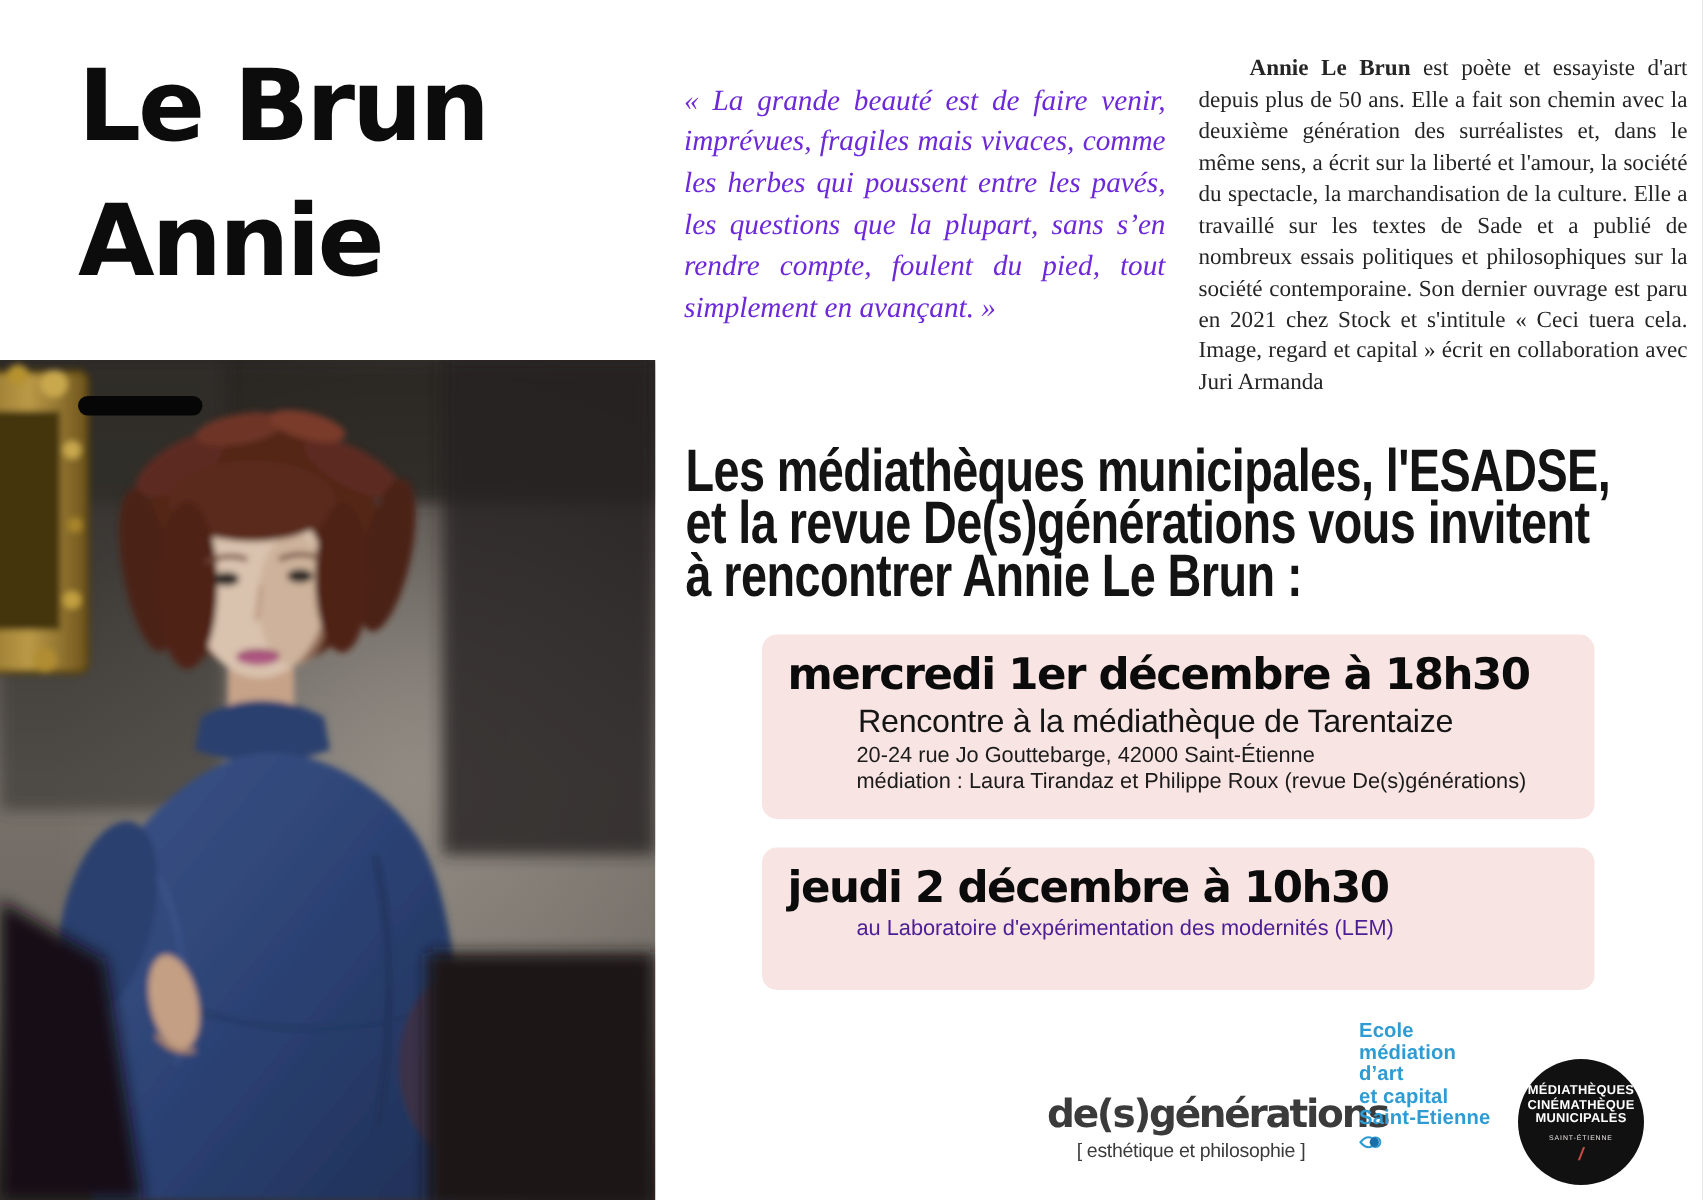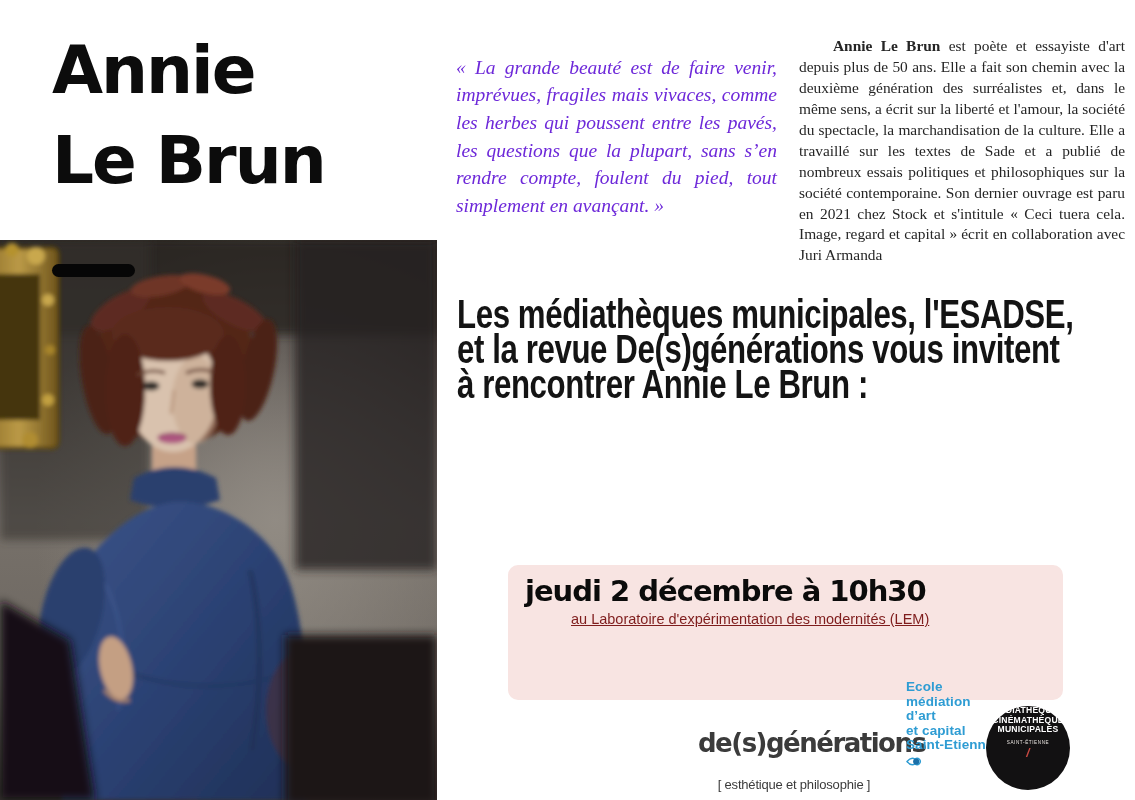--- a/index.html
+++ b/index.html
@@ -45,75 +45,75 @@
     font-size:40px;line-height:34px;color:#141414;letter-spacing:-0.5px;
     white-space:nowrap;
   }
   .invitation div{margin-bottom:1px;}
   
   .event-card{
     position:absolute;left:508px;width:555px;background:#f8e4e2;
     border-radius:10px;color:#101010;
   }
   .event-card.first{top:423px;height:123px;}
-  .event-card.second{top:565px;height:135px;}
+  .event-card.second{top:565px;height:95px;}
   .event-title{
     font-family:"DejaVu Sans",sans-serif;font-weight:bold;
     font-size:29px;letter-spacing:-1px;margin:9px 0 3px 17px;color:#0b0b0b;
   }
   .event-venue{
     font-size:21.5px;margin:0 0 2px 64px;color:#151515;letter-spacing:-0.2px;
   }
   .event-address{font-size:14.5px;margin:2px 0 1px 63px;color:#1b1b1b;}
   .event-mediation{font-size:14.5px;margin:1px 0 0 63px;color:#1b1b1b;}
-  .event-mediation2{font-size:14.5px;margin:1px 0 0 63px;color:#7f1d1d;text-decoration:underline;}
+  .event-mediation2{font-size:14.5px;margin:1px 0 0 63px;color:#4c1d95;}
   
   .logo-desgen{
     position:absolute;left:698px;top:730px;width:192px;text-align:center;
     color:#3b3b3b;
   }
   .logo-desgen .name{
     font-family:"DejaVu Sans",sans-serif;font-weight:bold;
     font-size:26px;letter-spacing:-1.5px;line-height:26px;
   }
   .logo-desgen .tagline{
-    font-size:13px;letter-spacing:-0.2px;margin-top:21px;color:#3b3b3b;
+    font-size:13px;letter-spacing:-0.2px;margin-top:3px;color:#3b3b3b;
   }
   .logo-esadse{
     position:absolute;left:906px;top:680px;width:110px;
     font-family:"Liberation Sans",sans-serif;font-weight:bold;
     font-size:13.5px;line-height:14.5px;color:#2e9cd3;letter-spacing:0.1px;
   }
   .logo-esadse .eye{margin-top:3px;}
   .logo-mediatheques{
-    position:absolute;left:986px;top:706px;width:84px;height:84px;
+    position:absolute;left:1012px;top:706px;width:84px;height:84px;
     background:#121112;border-radius:50%;
-    display:flex;flex-direction:column;align-items:center;justify-content:flex-start;
+    display:flex;flex-direction:column;align-items:center;justify-content:center;
     color:#ffffff;text-align:center;
   }
   .logo-mediatheques .big{
     font-family:"Liberation Sans",sans-serif;font-weight:bold;
     font-size:8.6px;line-height:9.6px;letter-spacing:0.2px;
   }
   .logo-mediatheques .small{
     font-size:4.6px;letter-spacing:0.6px;margin-top:5px;color:#e8e4e0;
   }
   .logo-mediatheques .slash{
     color:#c94a43;font-size:12px;line-height:10px;margin-top:3px;
     font-style:italic;font-weight:bold;
   }
 </style>
 </head>
 <body>
 
 <div class="page">
 
   <div class="main-title">
+    <div>Le Brun</div>
     <div>Annie</div>
-    <div>Le Brun</div>
   </div>
   <div class="title-dash"></div>
 
   <div class="portrait">
     <svg width="437" height="560" viewBox="0 0 437 560">
       <defs>
         <linearGradient id="wallV" x1="0" y1="0" x2="0" y2="1">
           <stop offset="0" stop-color="#2e2927"></stop>
           <stop offset="0.22" stop-color="#4a4441"></stop>
           <stop offset="0.5" stop-color="#75706b"></stop>
@@ -215,20 +215,26 @@
   <p class="quote">« La grande beauté est de faire venir, imprévues, fragiles mais vivaces, comme les herbes qui poussent entre les pavés, les questions que la plupart, sans s’en rendre compte, foulent du pied, tout simplement en avançant. »</p>
 
   <p class="bio"><span class="lead">Annie Le Brun</span><span> est poète et essayiste d'art depuis plus de 50 ans. Elle a fait son chemin avec la deuxième génération des surréalistes et, dans le même sens, a écrit sur la liberté et l'amour, la société du spectacle, la marchandisation de la culture. Elle a travaillé sur les textes de Sade et a publié de nombreux essais politiques et philosophiques sur la société contemporaine. Son dernier ouvrage est paru en 2021 chez Stock et s'intitule « Ceci tuera cela. Image, regard et capital » écrit en collaboration avec Juri Armanda</span></p>
 
   <div class="invitation">
     <div>Les médiathèques municipales, l'ESADSE,</div>
     <div>et la revue De(s)générations vous invitent</div>
     <div>à rencontrer Annie Le Brun :</div>
   </div>
 
+  <div class="event-card first">
+    <div class="event-title">mercredi 1er décembre à 18h30</div>
+    <div class="event-venue">Rencontre à la médiathèque de Tarentaize</div>
+    <div class="event-address">20-24 rue Jo Gouttebarge, 42000 Saint-Étienne</div>
+    <div class="event-mediation">médiation : Laura Tirandaz et Philippe Roux (revue De(s)générations)</div>
+  </div>
 
   <div class="event-card second">
     <div class="event-title">jeudi 2 décembre à 10h30</div>
     <div class="event-mediation2">au Laboratoire d'expérimentation des modernités (LEM)</div>
   </div>
 
   <div class="logo-desgen">
     <div class="name">de(s)générations</div>
     <div class="tagline">[ esthétique et philosophie ]</div>
   </div>

